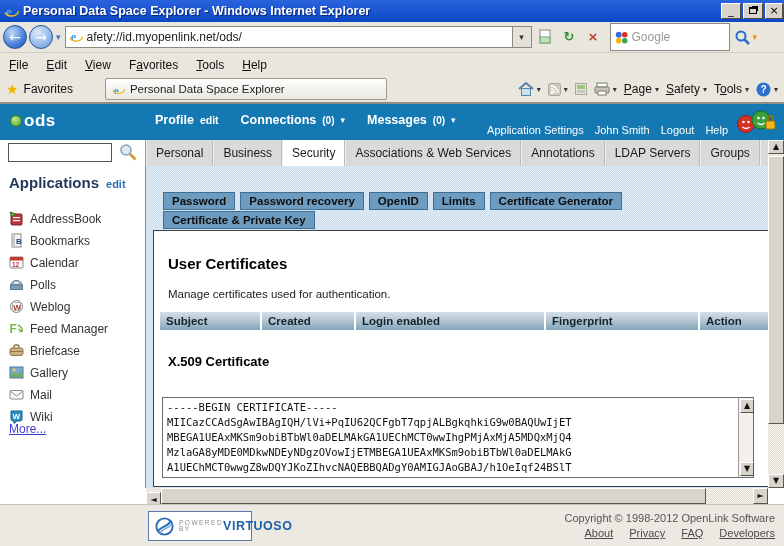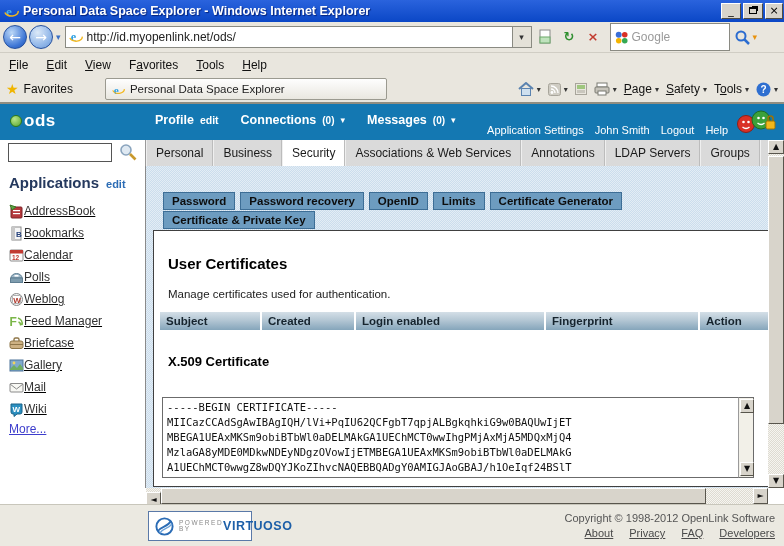--- a/index.html
+++ b/index.html
@@ -91,21 +91,21 @@
   .tab { font-size:12px; color:#1a1a1a; line-height:26px; padding:0 9px; white-space:nowrap;
     border-right:1px solid #bcbcbc; border-left:1px solid #efefef; }
   .tab.active { background:#fff; }
 
   
   .sidebar { left:0; top:166px; width:145px; height:338px; background:#fff; }
   .apps-head { position:absolute; left:9px; top:8px; display:flex; align-items:baseline; gap:7px; }
   .apps-title { font-size:15px; font-weight:bold; color:#25395e; }
   .edit-link { font-size:11px; font-weight:bold; color:#2b6cb5; }
   .apps-list { position:absolute; left:9px; top:38px; }
-  .app-row { display:flex; align-items:flex-start; gap:0; height:22px;text-decoration:underline; }
+  .app-row { display:flex; align-items:flex-end; gap:6px; height:22px; }
   .app-row .al { font-size:12px; color:#333; }
   .more-link { position:absolute; left:9px; top:256px; font-size:12px; color:#3d3dcc;
     text-decoration:underline; }
 
   
   .content { left:145px; top:166px; width:623px; height:322px;
     background:#e3edf5; border-left:1px solid #8a8a8a;
     background-image:
       linear-gradient(45deg,#cbdded 25%,transparent 25%,transparent 75%,#cbdded 75%),
       linear-gradient(45deg,#cbdded 25%,transparent 25%,transparent 75%,#cbdded 75%);
@@ -196,21 +196,21 @@
     <span class="navcircle backb">←</span>
     <span class="navcircle fwdb">→</span>
     <span class="nav-caret">▾</span>
     <span class="addrfield">
       <span>
         <svg width="14" height="14" viewBox="0 0 16 16">
             <text x="2" y="13" font-size="14" font-weight="bold" fill="#2b9fe3" font-family="Liberation Serif">e</text>
             <path d="M1 9 A7 4.5 0 1 0 15 7.5" stroke="#f3b71c" fill="none" stroke-width="1.6"></path>
           </svg>
       </span>
-      <span class="url">http://id.myopenlink.net/ods/</span>
+      <span class="url">afety://id.myopenlink.net/ods/</span>
     </span>
     <span class="addr-drop">▾</span>
     <span class="toolbtn">
       <svg width="15" height="16" viewBox="0 0 15 16" style="margin:3px auto 0">
           <rect x="2" y="1" width="10" height="13" fill="#fdfdfd" stroke="#8a8a8a"></rect>
           <rect x="2" y="8" width="10" height="6" fill="#bfe2bd" stroke="#6aa869"></rect>
         </svg>
     </span>
     <span class="toolbtn refreshg">↻</span>
     <span class="toolbtn stopr">×</span>

